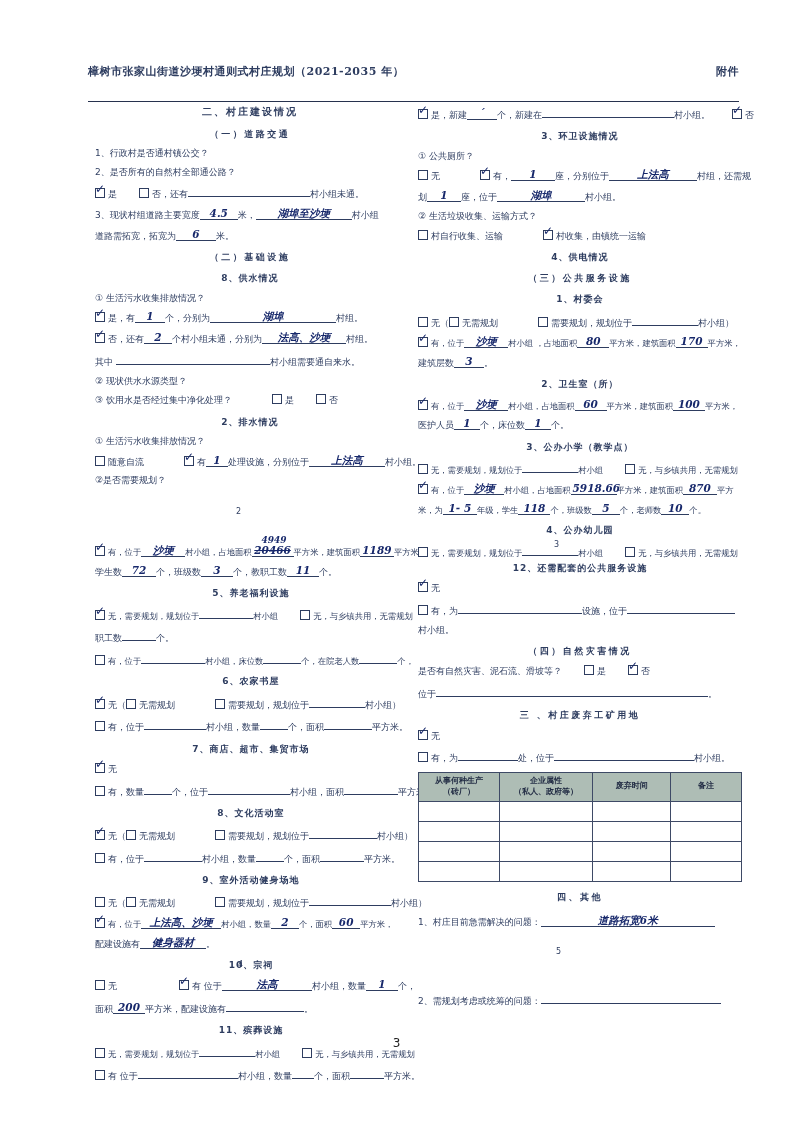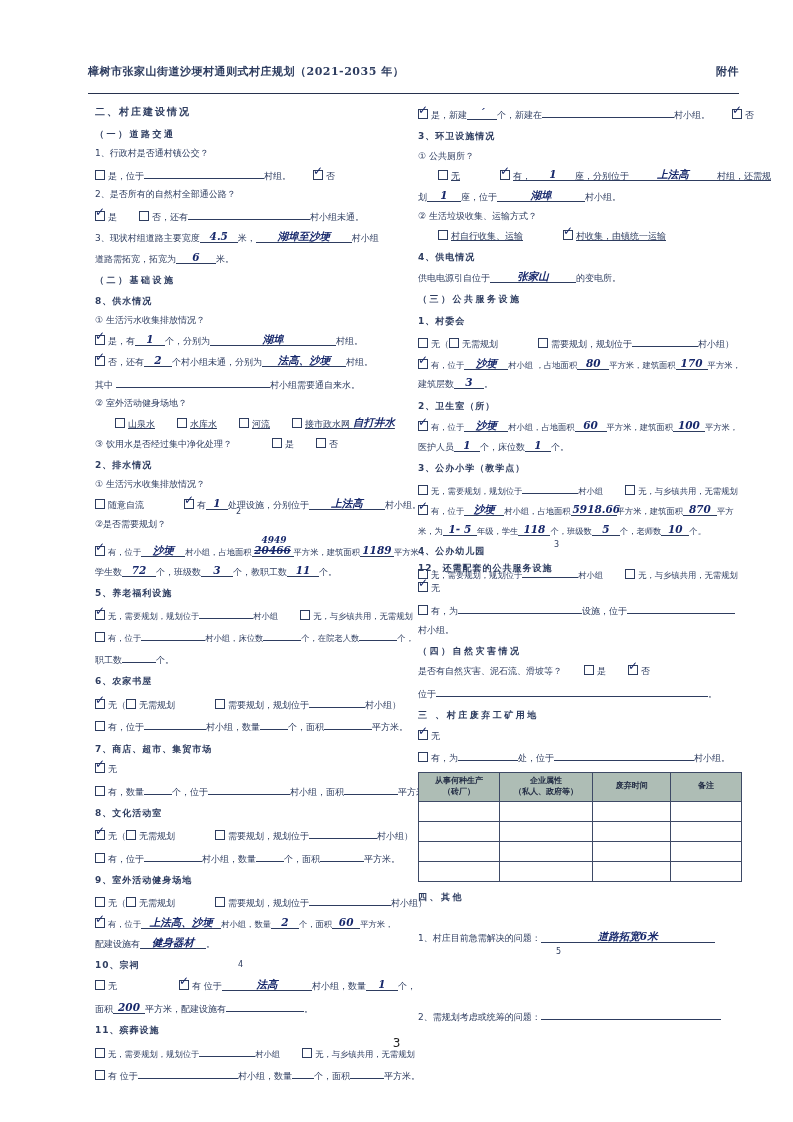--- a/index.html
+++ b/index.html
@@ -3,36 +3,36 @@
 <meta charset="utf-8">
 <style>
   html,body{margin:0;padding:0;}
   body{
     width:793px;height:1122px;background:#ffffff;position:relative;
     font-family:"DejaVu Sans","Liberation Sans",sans-serif;
     color:#2e3d60;overflow:hidden;
   }
   .hdr{
     position:absolute;left:88px;right:54px;top:64px;
-    border-bottom:1.6px solid #27324e;padding-bottom:14px;
+    border-bottom:1.6px solid #27324e;padding-bottom:22px;
     display:flex;justify-content:space-between;align-items:flex-end;
     font-size:11px;font-weight:bold;letter-spacing:.5px;
     font-family:"DejaVu Serif","Liberation Serif",serif;
   }
   .blk{position:absolute;font-size:9px;line-height:1.25;}
   #blkA{left:95px;top:106px;width:310px;}
   #blkB{left:95px;top:545px;width:312px;}
   #blkC{left:418px;top:106px;width:324px;}
   #blkD{left:418px;top:553px;width:324px;}
   .l{margin:0 0 7.5px 0;white-space:nowrap;}
   .tight{font-size:8.3px;}
-  .h{font-weight:bold;margin:10px 0 8px 0;letter-spacing:1px;}
+  .h{font-weight:bold;margin:10px 0 8px 0;letter-spacing:1px;text-align:center;}
   .h0{font-size:10px;letter-spacing:2px;margin-top:0;}
   .hs{letter-spacing:2.5px;}
-  .ind{margin-left:20px;text-decoration:underline;}
+  .ind{margin-left:0;}
   .gap{display:inline-block;width:22px;}
   .gap2{display:inline-block;width:40px;}
   .c{
     display:inline-block;width:8px;height:8px;border:1.1px solid #2e3d60;
     margin:0 3px -1px 0;position:relative;background:#fff;
   }
   .k::after{
     content:"✓";position:absolute;left:-1px;top:-7px;font-size:12px;
     color:#17286b;font-style:italic;font-weight:bold;
   }
@@ -62,23 +62,20 @@
 
 <div class="hdr">
   <span>樟树市张家山街道沙埂村通则式村庄规划（2021-2035 年）</span>
   <span>附件</span>
 </div>
 
 <div class="blk" id="blkA">
   <div class="h h0">二、村庄建设情况</div>
   <div class="h hs">（一）道路交通</div>
   <div class="l">1、行政村是否通村镇公交？</div>
-  <div class="l">
-    <span class="c"></span><span>是，位于</span><span class="b" style="width:116px"></span><span>村组。</span><span class="gap"></span><span class="c k"></span><span>否</span>
-  </div>
   <div class="l">2、是否所有的自然村全部通公路？</div>
   <div class="l">
     <span class="c k"></span><span>是</span><span class="gap"></span><span class="c"></span><span>否，还有</span><span class="b" style="width:118px"></span><span>村小组未通。</span>
   </div>
   <div class="l">
     <span>3、现状村组道路主要宽度</span><span class="b" style="width:34px"><i class="hw">4.5</i></span><span>米，</span><span class="b" style="width:92px"><i class="hw">湖埠至沙埂</i></span><span>村小组</span>
   </div>
   <div class="l">
     <span>道路需拓宽，拓宽为</span><span class="b" style="width:36px"><i class="hw">6</i></span><span>米。</span>
   </div>
@@ -87,24 +84,21 @@
   <div class="l">① 生活污水收集排放情况？</div>
   <div class="l">
     <span class="c k"></span><span>是，有</span><span class="b" style="width:26px"><i class="hw">1</i></span><span>个，分别为</span><span class="b" style="width:122px"><i class="hw">湖埠</i></span><span>村组。</span>
   </div>
   <div class="l">
     <span class="c k"></span><span>否，还有</span><span class="b" style="width:24px"><i class="hw">2</i></span><span>个村小组未通，分别为</span><span class="b" style="width:80px"><i class="hw">法高、沙埂</i></span><span>村组。</span>
   </div>
   <div class="l">
     <span>其中</span> <span class="b" style="width:150px"></span><span>村小组需要通自来水。</span>
   </div>
-  <div class="l">② 室外活动健身场地？</div>
-  <div class="l ind">
-    <span class="c"></span><span>山泉水</span><span class="gap"></span><span class="c"></span><span>水库水</span><span class="gap"></span><span class="c"></span><span>河流</span><span class="gap"></span><span class="c"></span><span>接市政水网</span> <i class="hw">自打井水</i>
-  </div>
+  <div class="l">② 现状供水水源类型？</div>
   <div class="l">
     <span>③ 饮用水是否经过集中净化处理？</span><span class="gap2"></span><span class="c"></span><span>是</span><span class="gap"></span><span class="c"></span><span>否</span>
   </div>
   <div class="h">2、排水情况</div>
   <div class="l">① 生活污水收集排放情况？</div>
   <div class="l">
     <span class="c"></span><span>随意自流</span><span class="gap2"></span><span class="c k"></span><span>有</span><span class="b" style="width:18px"><i class="hw">1</i></span><span>处理设施，分别位于</span><span class="b" style="width:72px"><i class="hw">上法高</i></span><span>村小组。</span>
   </div>
   <div class="l">②是否需要规划？</div>
 </div>
@@ -113,25 +107,25 @@
   <div class="l tight">
     <span class="c k"></span><span>有，位于</span><span class="b" style="width:40px"><i class="hw">沙埂</i></span><span>村小组，占地面积</span><span class="b" style="width:38px"><i class="hw old">20466</i><i class="hw sup">4949</i></span><span>平方米，建筑面积</span><span class="b" style="width:30px"><i class="hw">1189</i></span><span>平方米，</span>
   </div>
   <div class="l">
     <span>学生数</span><span class="b" style="width:30px"><i class="hw">72</i></span><span>个，</span><span>班级数</span><span class="b" style="width:28px"><i class="hw">3</i></span><span>个，</span><span>教职工数</span><span class="b" style="width:28px"><i class="hw">11</i></span><span>个。</span>
   </div>
   <div class="h">5、养老福利设施</div>
   <div class="l tight">
     <span class="c k"></span><span>无，需要规划，规划位于</span><span class="b" style="width:50px"></span><span>村小组</span><span class="gap"></span><span class="c"></span><span>无，与乡镇共用，无需规划</span>
   </div>
+  <div class="l">
+    <span>职工数</span><span class="b" style="width:30px"></span><span>个。</span>
+  </div>
   <div class="l tight">
     <span class="c"></span><span>有，位于</span><span class="b" style="width:60px"></span><span>村小组，床位数</span><span class="b" style="width:34px"></span><span>个，在院老人数</span><span class="b" style="width:34px"></span><span>个，</span>
-  </div>
-  <div class="l">
-    <span>职工数</span><span class="b" style="width:30px"></span><span>个。</span>
   </div>
   <div class="h">6、农家书屋</div>
   <div class="l">
     <span class="c k"></span><span>无（</span><span class="c"></span><span>无需规划</span><span class="gap2"></span><span class="c"></span><span>需要规划，规划位于</span><span class="b" style="width:52px"></span><span>村小组）</span>
   </div>
   <div class="l">
     <span class="c"></span><span>有，位于</span><span class="b" style="width:58px"></span><span>村小组，数量</span><span class="b" style="width:24px"></span><span>个，面积</span><span class="b" style="width:44px"></span><span>平方米。</span>
   </div>
   <div class="h">7、商店、超市、集贸市场</div>
   <div class="l">
@@ -183,23 +177,20 @@
     <span class="c"></span><span>无</span><span class="gap2"></span><span class="c k"></span><span>有，</span><span class="b" style="width:40px"><i class="hw">1</i></span><span>座，分别位于</span><span class="b" style="width:84px"><i class="hw">上法高</i></span><span>村组，还需规</span>
   </div>
   <div class="l">
     <span>划</span><span class="b" style="width:30px"><i class="hw">1</i></span><span>座，位于</span><span class="b" style="width:84px"><i class="hw">湖埠</i></span><span>村小组。</span>
   </div>
   <div class="l">② 生活垃圾收集、运输方式？</div>
   <div class="l ind">
     <span class="c"></span><span>村自行收集、运输</span><span class="gap2"></span><span class="c k"></span><span>村收集，由镇统一运输</span>
   </div>
   <div class="h">4、供电情况</div>
-  <div class="l">
-    <span>供电电源引自位于</span><span class="b" style="width:82px"><i class="hw">张家山</i></span><span>的变电所。</span>
-  </div>
   <div class="h hs">（三）公共服务设施</div>
   <div class="h">1、村委会</div>
   <div class="l">
     <span class="c"></span><span>无（</span><span class="c"></span><span>无需规划</span><span class="gap2"></span><span class="c"></span><span>需要规划，规划位于</span><span class="b" style="width:62px"></span><span>村小组）</span>
   </div>
   <div class="l tight">
     <span class="c k"></span><span>有，位于</span><span class="b" style="width:40px"><i class="hw">沙埂</i></span><span>村小组 ，占地面积</span><span class="b" style="width:28px"><i class="hw">80</i></span><span>平方米，</span><span>建筑面积</span><span class="b" style="width:28px"><i class="hw">170</i></span><span>平方米，</span>
   </div>
   <div class="l">
     <span>建筑层数</span><span class="b" style="width:26px"><i class="hw">3</i></span><span>。</span>
@@ -278,21 +269,21 @@
         </tr>
     <tr>
           <td></td>
           <td></td>
           <td></td>
           <td></td>
         </tr>
   </tbody>
     </table>
   <div class="h hs" style="">四、其他</div>
-  <div class="l" style="margin-top:28px">
+  <div class="l" style="margin-top:12px">
     <span>1、村庄目前急需解决的问题：</span><span class="b" style="width:170px"><i class="hw">道路拓宽6米</i></span>
   </div>
   <div class="l" style="margin-top:64px">
     <span>2、需规划考虑或统筹的问题：</span><span class="b" style="width:176px"></span>
   </div>
 </div>
 
 <div class="pn" style="left:236px;top:507px">2</div>
 <div class="pn" style="left:238px;top:960px">4</div>
 <div class="pn" style="left:554px;top:540px">3</div>

